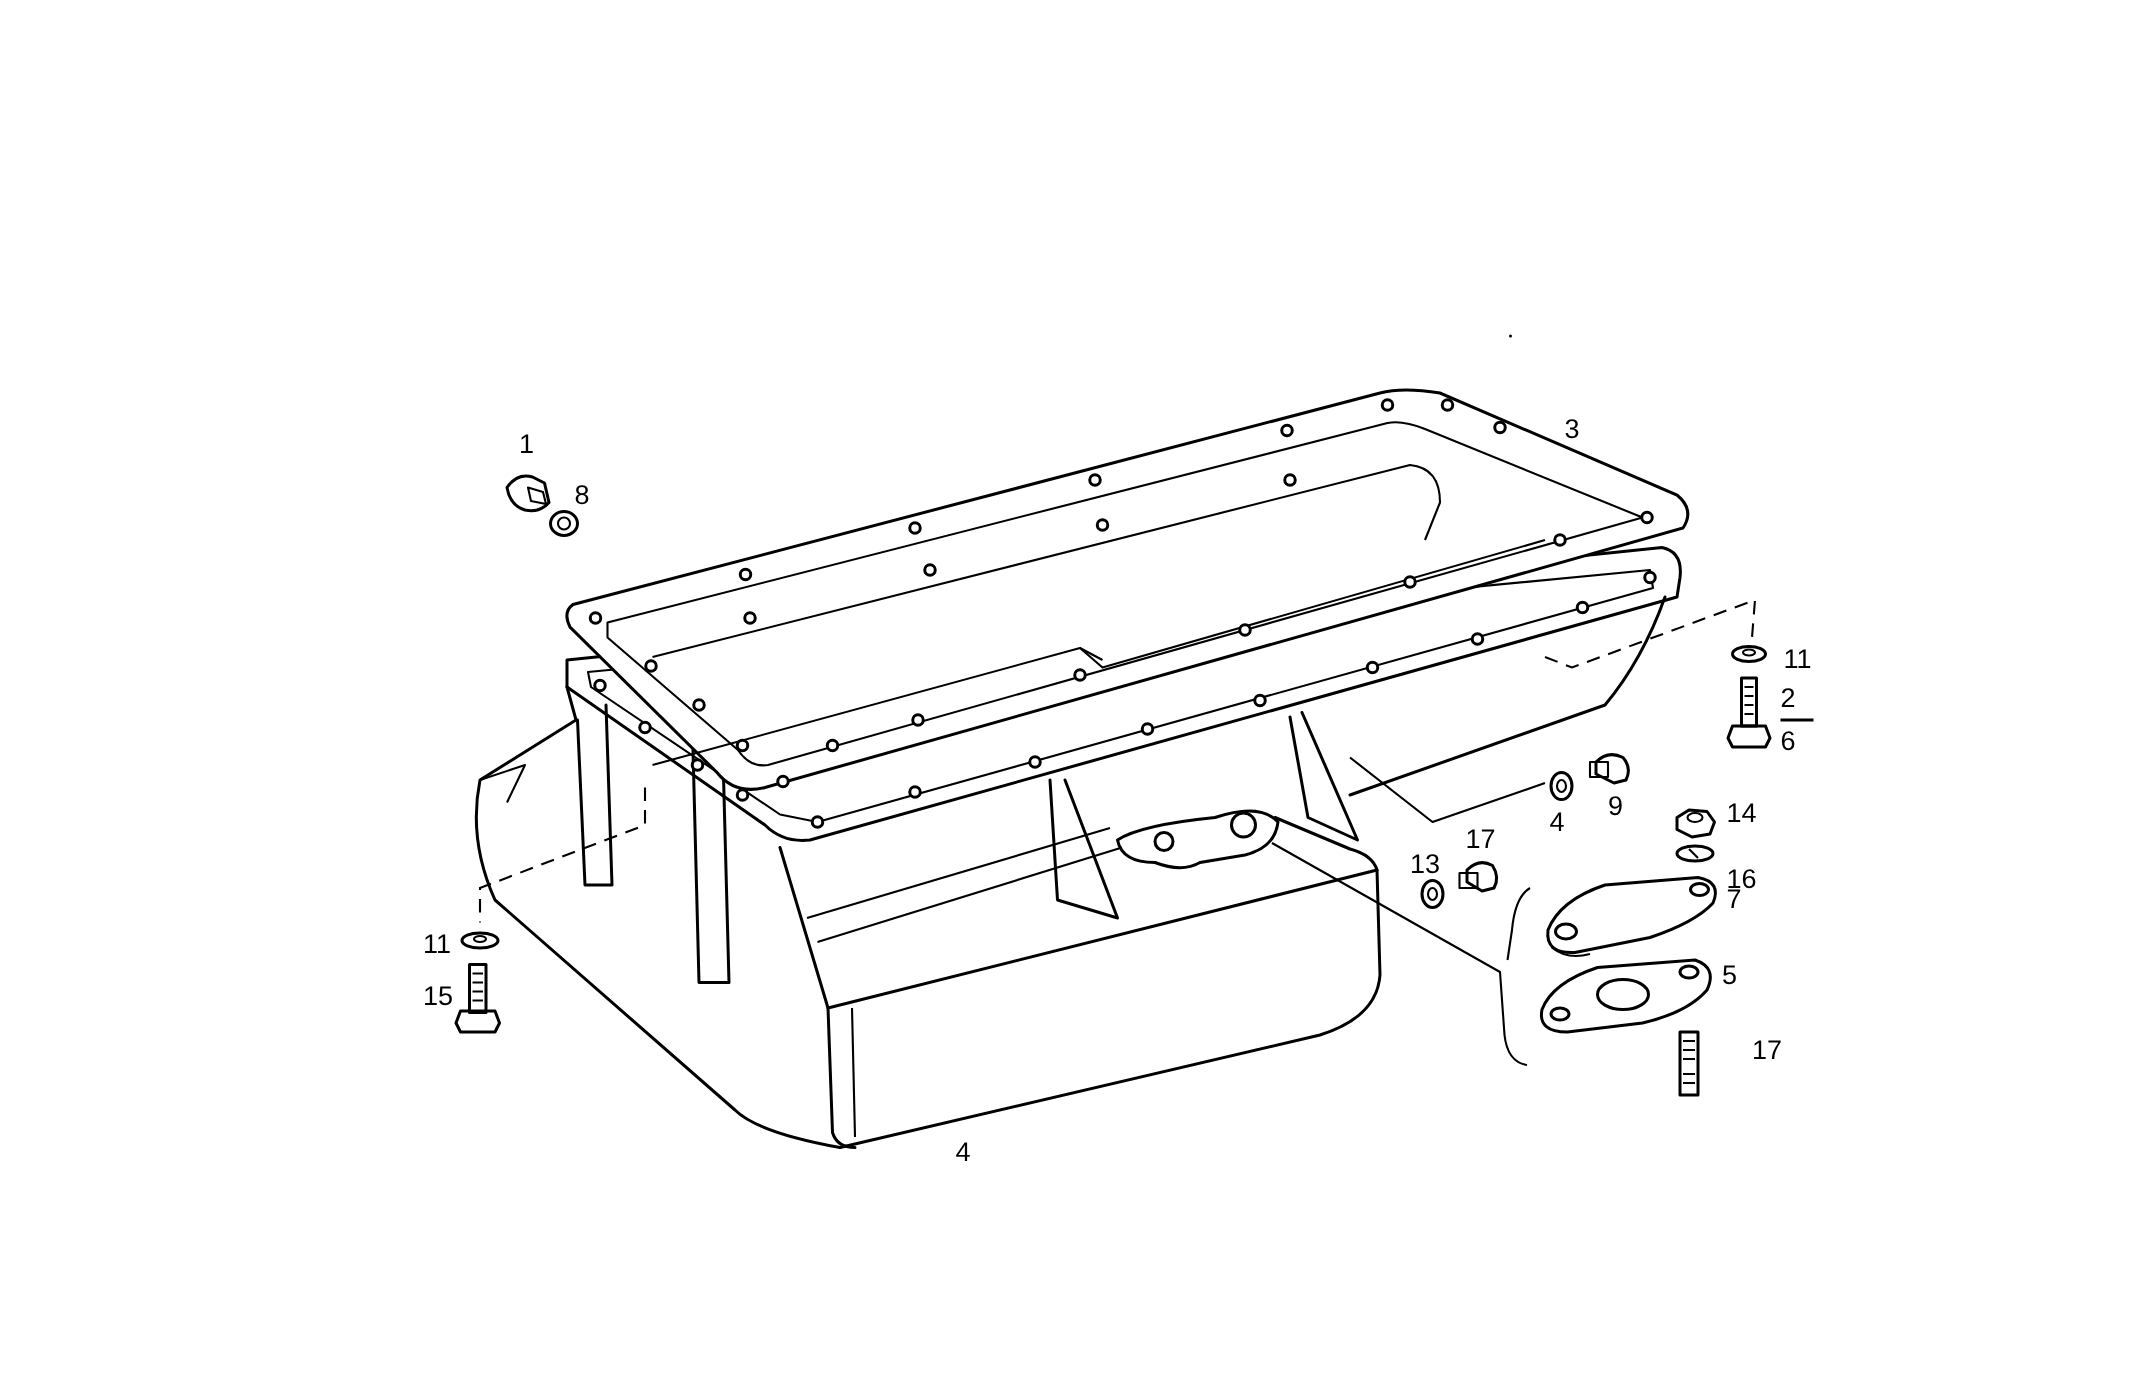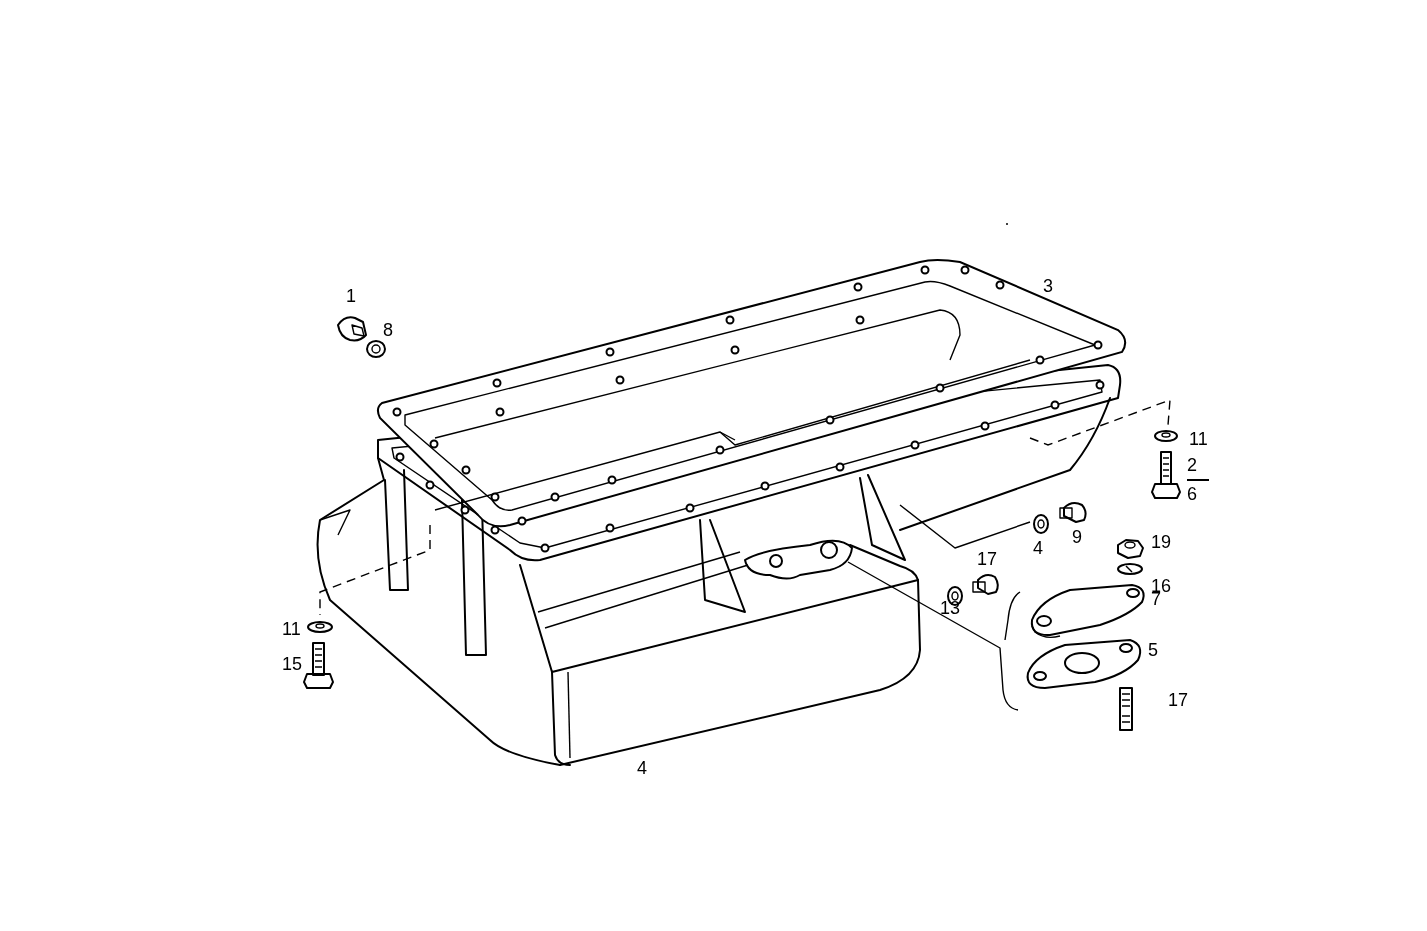--- a/index.html
+++ b/index.html
@@ -182,22 +182,22 @@
   <circle cx="1007" cy="224" r="1" fill="#000"></circle>
 </svg>
 
 <div class="callout" style="left:346px;top:287px;">1</div>
 <div class="callout" style="left:383px;top:321px;">8</div>
 <div class="callout" style="left:1043px;top:277px;">3</div>
 <div class="callout" style="left:1189px;top:430px;">11</div>
 <div class="callout" style="left:1033px;top:539px;">4</div>
 <div class="callout" style="left:1072px;top:528px;">9</div>
 <div class="callout" style="left:977px;top:550px;">17</div>
-<div class="callout" style="left:940px;top:567px;margin-top:32px;">13</div>
-<div class="callout" style="left:1151px;top:533px;">19</div>
+<div class="callout" style="left:940px;top:567px;">13</div>
+<div class="callout" style="left:1151px;top:533px;">14</div>
 <div class="callout" style="left:1151px;top:577px;">16</div>
 <div class="callout" style="left:1151px;top:590px;">7</div>
 <div class="callout" style="left:1148px;top:641px;">5</div>
 <div class="callout" style="left:1168px;top:691px;">17</div>
 <div class="callout" style="left:282px;top:620px;">11</div>
 <div class="callout" style="left:282px;top:655px;text-align:right;">15</div>
 <div class="callout" style="left:637px;top:759px;">4</div>
 
 <div class="fraction" style="left:1187px;top:455px;">
   <span>2</span>

